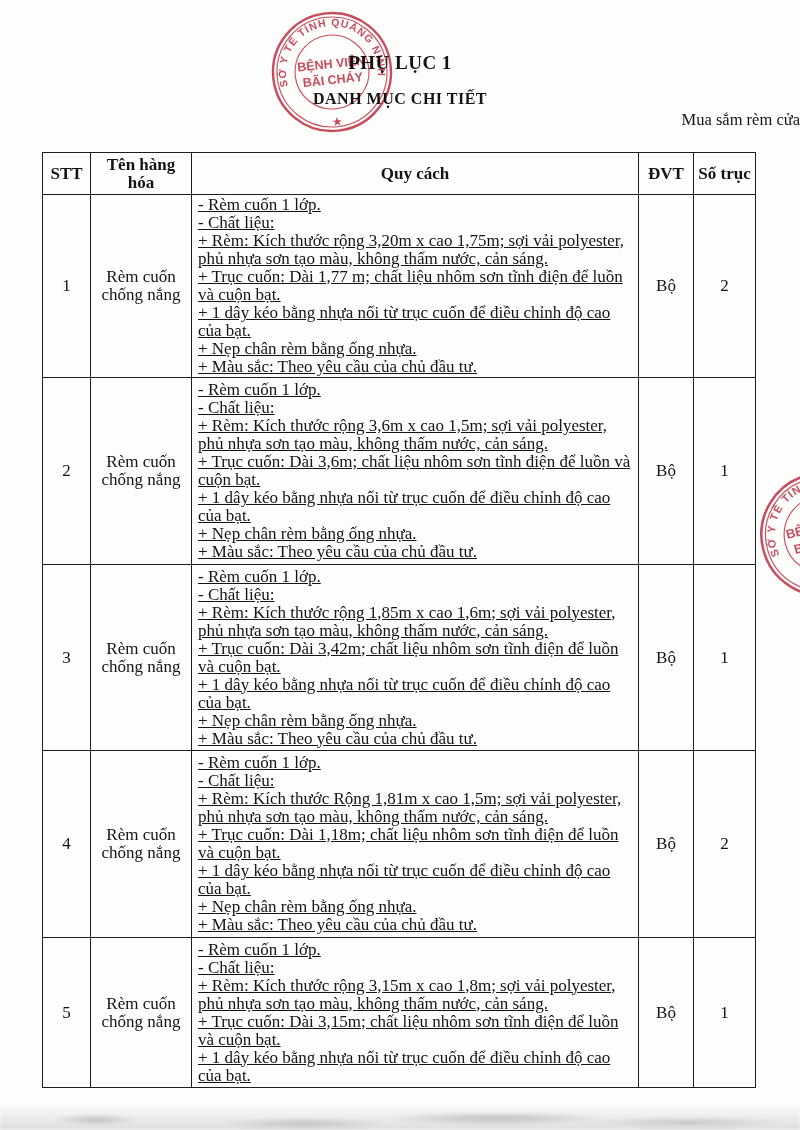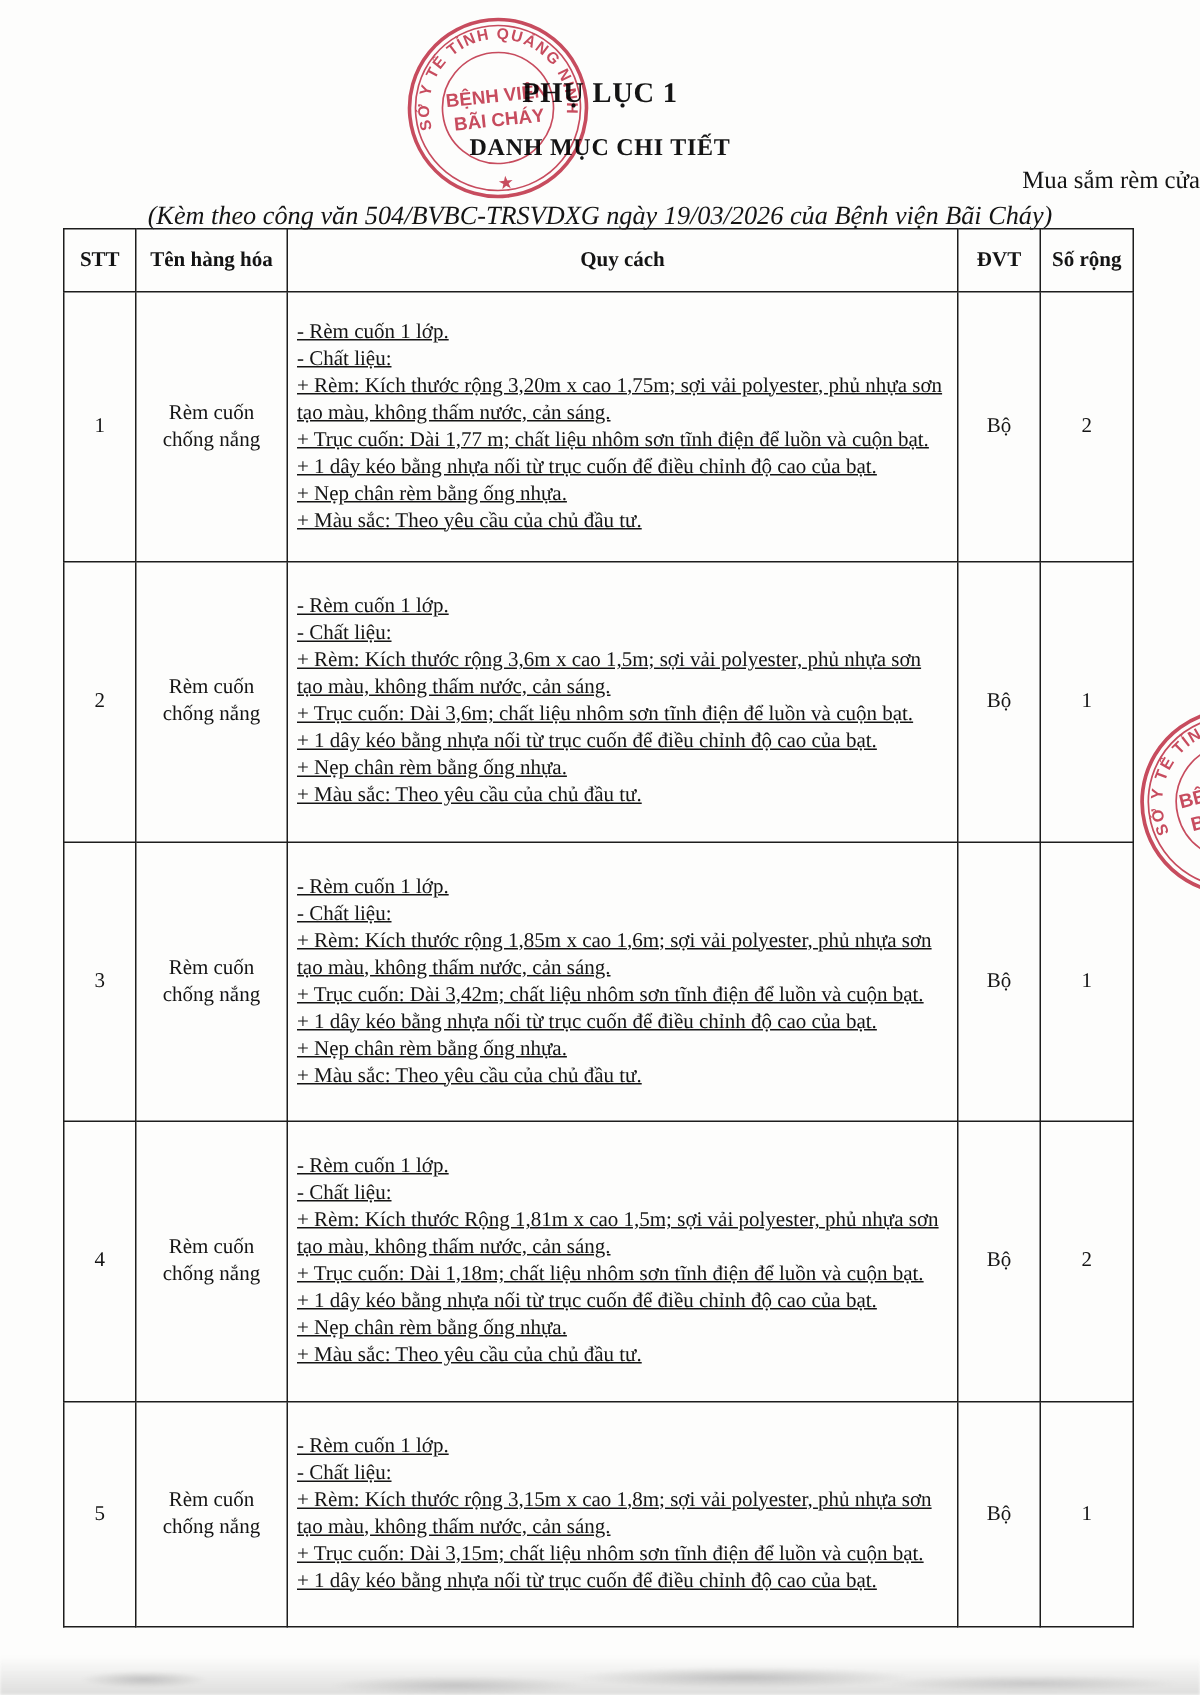--- a/index.html
+++ b/index.html
@@ -20,21 +20,21 @@
 
   
   .stamp{position:absolute;mix-blend-mode:multiply;opacity:.88;z-index:5;pointer-events:none;}
   .stamp-top{left:262px;top:2px;width:140px;height:140px;}
   .stamp-right{left:750px;top:462px;width:145px;height:145px;}
 
   
   table.doc{
     position:absolute;left:42px;top:152px;width:713px;z-index:2;
     border-collapse:collapse;table-layout:fixed;
-    font-size:14px;line-height:18px;
+    font-size:17px;line-height:18px;
   }
   table.doc th,table.doc td{
     border:1.6px solid #1d1d1d;
     padding:1px 6px;
     vertical-align:middle;
     overflow:hidden;
   }
   table.doc th{font-weight:bold;text-align:center;line-height:18px;padding:2px 2px;}
   td.c-stt,td.c-name,td.c-unit,td.c-qty{text-align:center;}
   td.c-spec{text-align:left;padding:1px 8px 1px 7px;}
@@ -84,38 +84,37 @@
       <text x="70" y="66" text-anchor="middle" font-size="12.5" font-weight="bold" fill="#c23349" stroke="none" font-family="Liberation Sans, sans-serif">BỆNH VIỆN</text>
       <text x="70" y="82" text-anchor="middle" font-size="12.5" font-weight="bold" fill="#c23349" stroke="none" font-family="Liberation Sans, sans-serif">BÃI CHÁY</text>
       <text x="70" y="124" text-anchor="middle" font-size="12" fill="#c23349" stroke="none">★</text>
     </g>
   </svg>
 
   <div class="header">
     <div class="title-appendix">PHỤ LỤC 1</div>
     <div class="title-main">DANH MỤC CHI TIẾT</div>
     <div class="title-sub">Mua sắm rèm cửa</div>
-    <div class="title-ref">(Kèm theo công văn 504/BVBC-TRSVDXG ngày 19/03/2026 của Bệnh viện Bãi Cháy)</div>
   </div>
 
   <table class="doc">
     <colgroup>
       <col style="width:48px">
         <col style="width:101px">
         <col style="width:447px">
         <col style="width:55px">
         <col style="width:62px">
     </colgroup>
     <thead>
       <tr style="height:42px">
         <th>STT</th>
         <th>Tên hàng hóa</th>
         <th>Quy cách</th>
         <th>ĐVT</th>
-        <th>Số rộng</th>
+        <th>Số trục</th>
       </tr>
     </thead>
     <tbody>
       <tr style="height:180px">
         <td class="c-stt">1</td>
         <td class="c-name">Rèm cuốn chống nắng</td>
         <td class="c-spec">
             <div class="spec-line">- Rèm cuốn 1 lớp.</div>
             <div class="spec-line">- Chất liệu:</div>
             <div class="spec-line">+ Rèm: Kích thước rộng 3,20m x cao 1,75m; sợi vải polyester, phủ nhựa sơn tạo màu, không thấm nước, cản sáng.</div>

